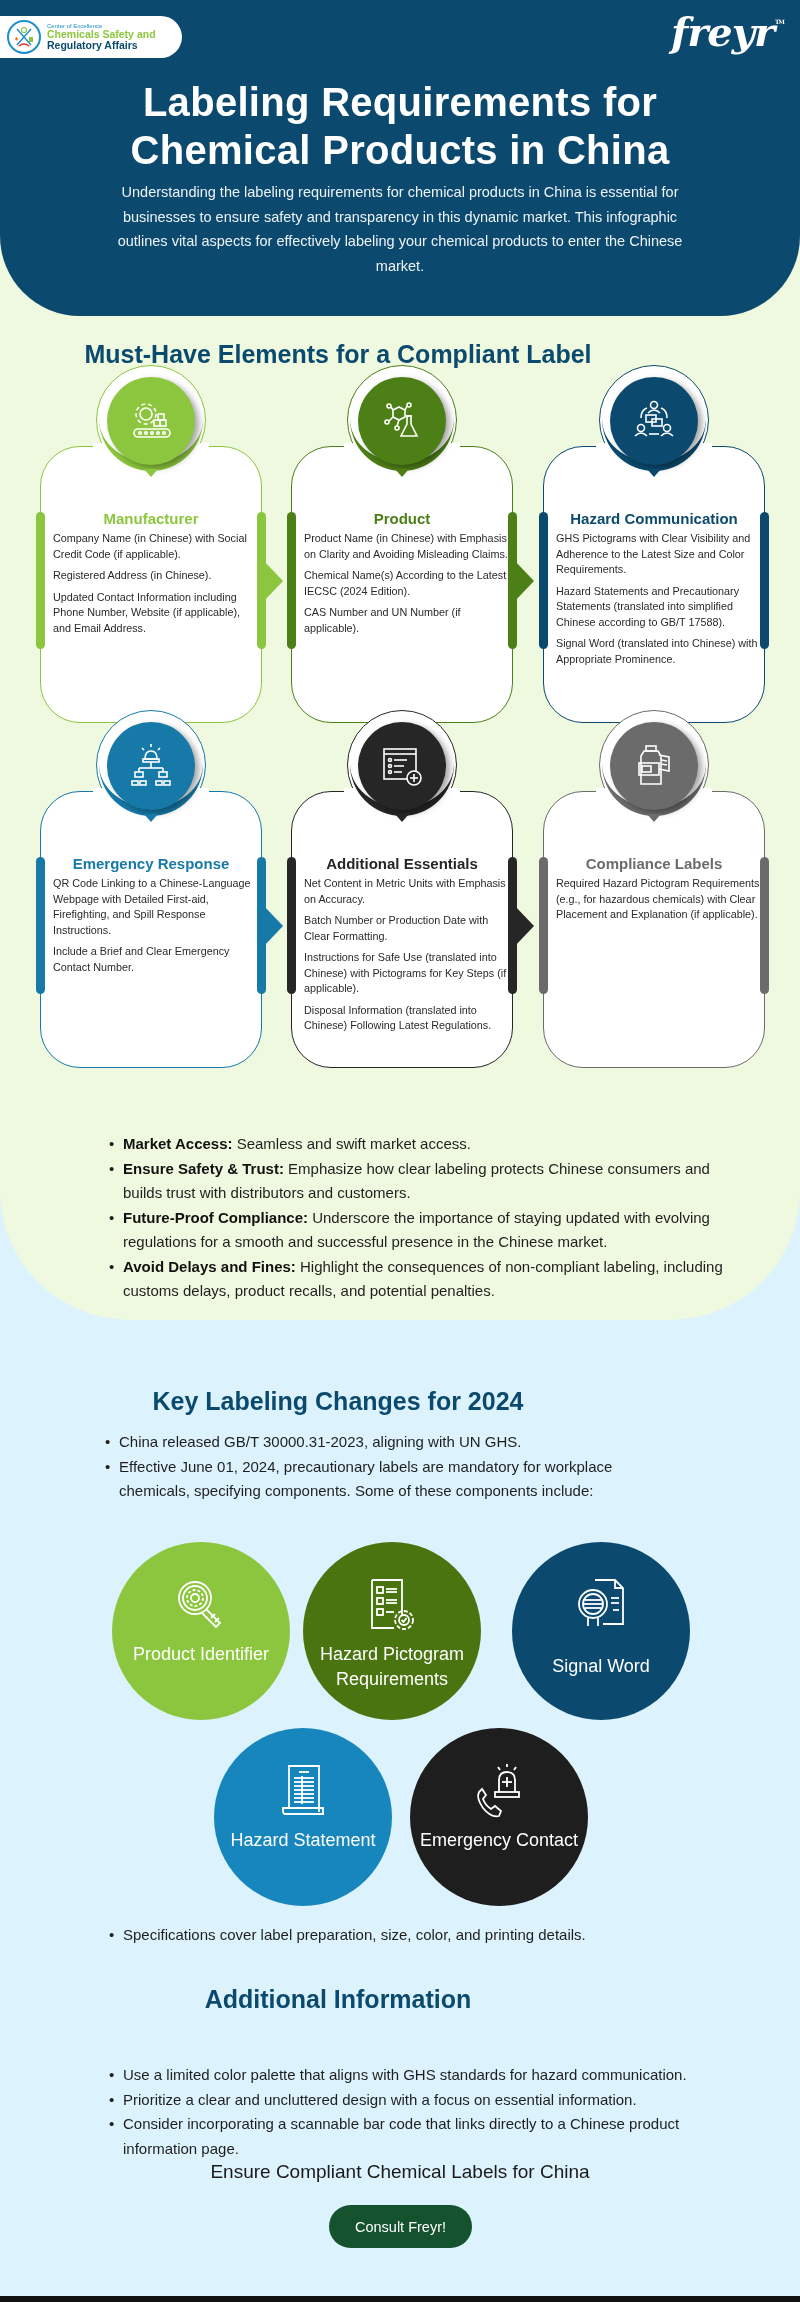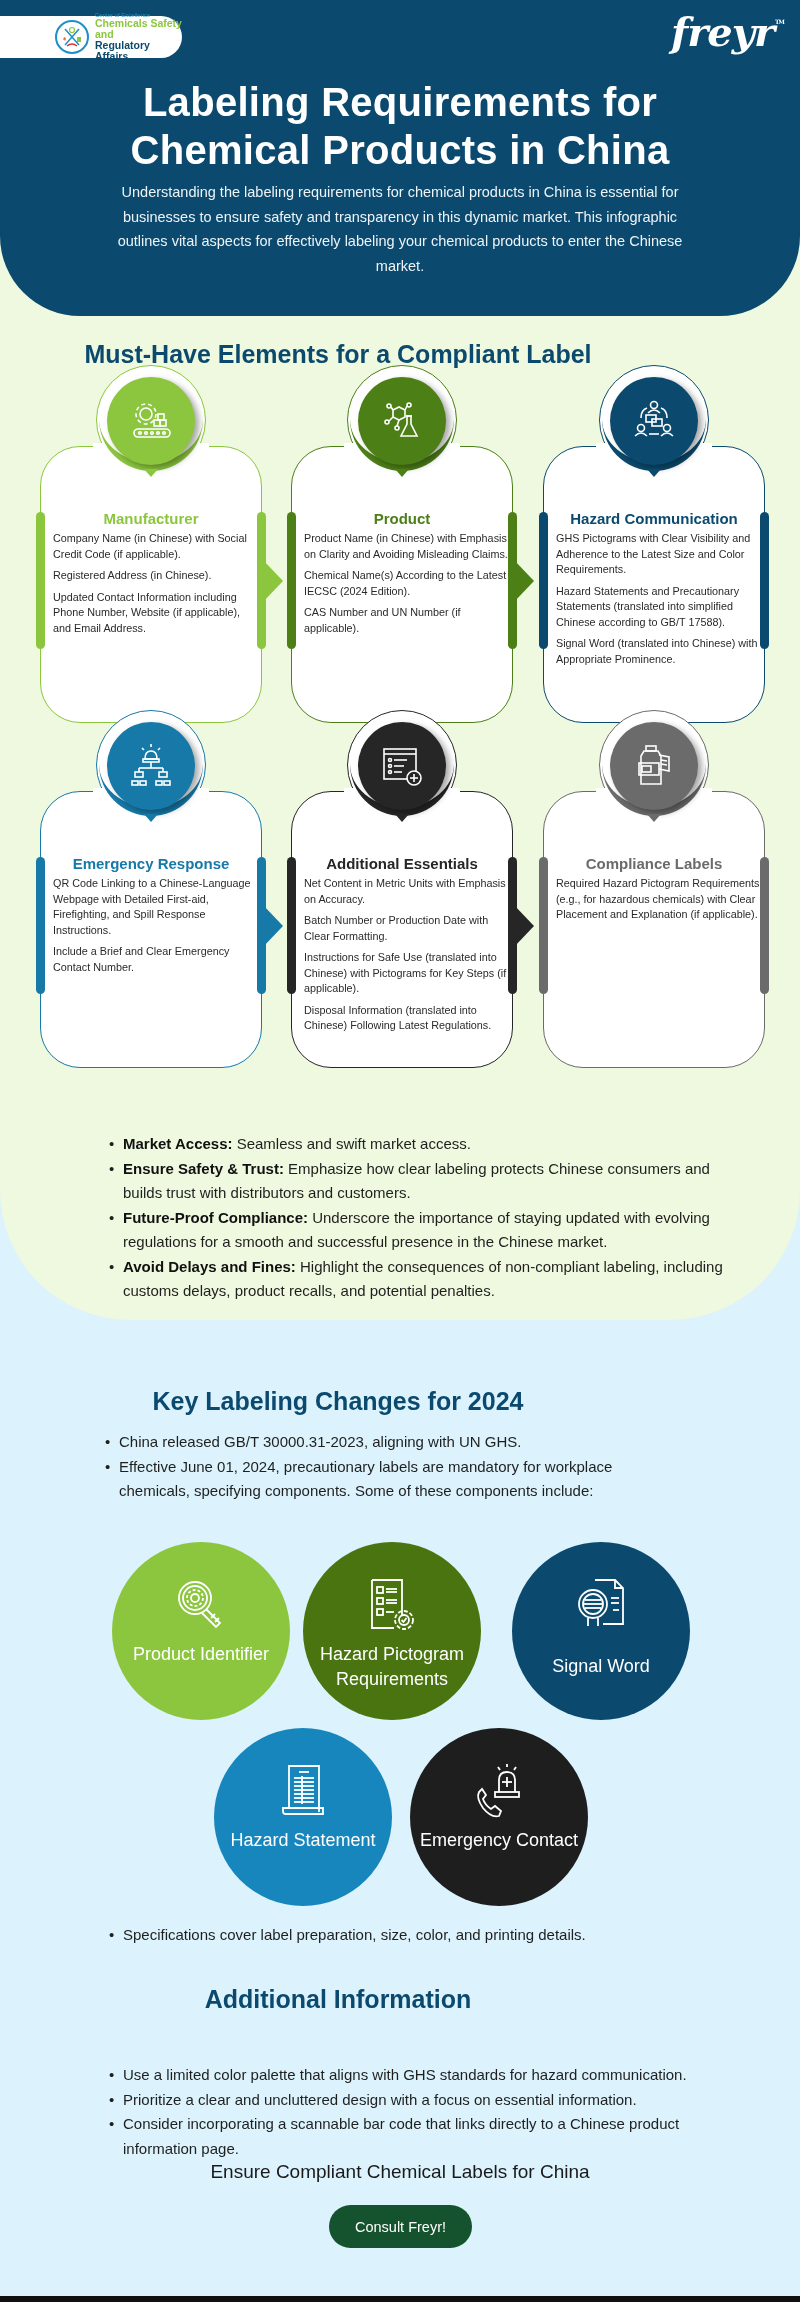--- a/index.html
+++ b/index.html
@@ -24,21 +24,21 @@
     
     .hero {
       position: absolute; left: 0; top: 0; width: 800px; height: 316px;
       background: #0b4a6e;
       border-radius: 0 0 80px 80px;
       color: #fff;
     }
     .coe-badge {
       position: absolute; left: 0; top: 16px; width: 182px; height: 42px;
       background: #fff; border-radius: 0 22px 22px 0;
-      display: flex; align-items: center; padding-left: 48px;
+      display: flex; align-items: center;
     }
     .coe-logo {
       width: 34px; height: 34px; margin-left: 7px; border-radius: 50%;
       border: 2px solid #1e8fc7; position: relative; flex-shrink: 0;
     }
     .coe-logo svg { position: absolute; left: 0; top: 0; }
     .coe-text { margin-left: 6px; line-height: 1.05; }
     .coe-small { font-size: 6px; color: #1e8fc7; }
     .coe-line1 { font-size: 10.5px; font-weight: bold; color: #8cc63e; }
     .coe-line2 { font-size: 10.5px; font-weight: bold; color: #0b4a6e; }

